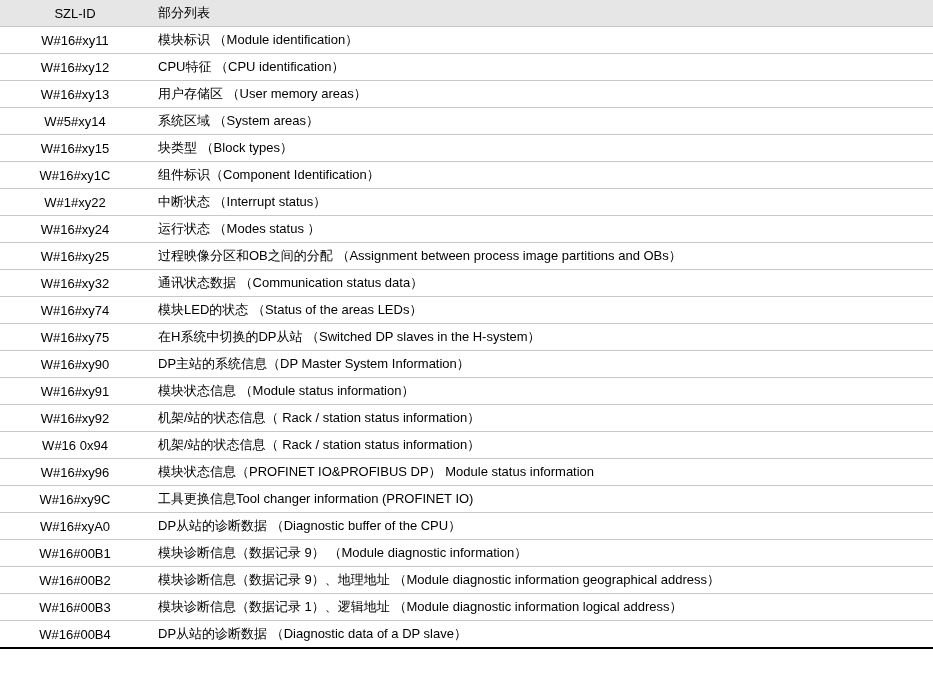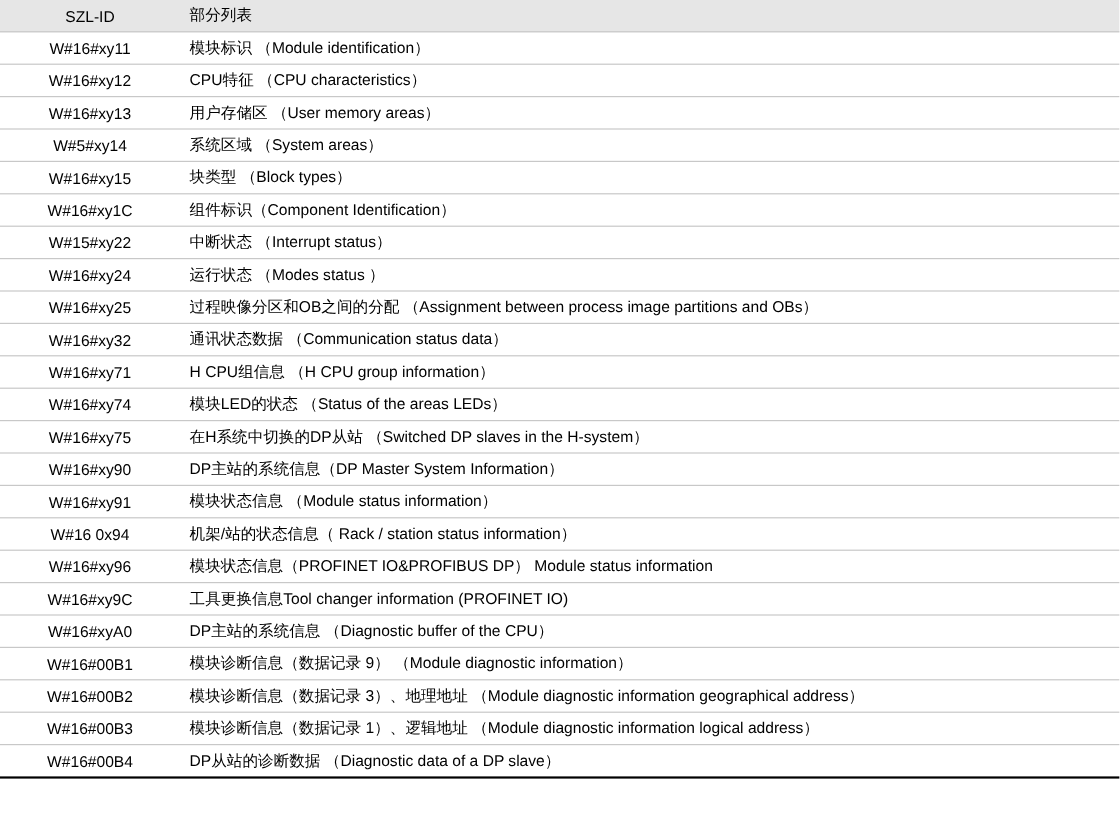--- a/index.html
+++ b/index.html
@@ -53,97 +53,97 @@
       <th>部分列表</th>
     </tr>
   </thead>
   <tbody>
       <tr>
         <td>W#16#xy11</td>
         <td>模块标识 （Module identification）</td>
       </tr>
       <tr>
         <td>W#16#xy12</td>
-        <td>CPU特征 （CPU characteristics）</td>
+        <td>CPU特征 （CPU identification）</td>
       </tr>
       <tr>
         <td>W#16#xy13</td>
         <td>用户存储区 （User memory areas）</td>
       </tr>
       <tr>
         <td>W#5#xy14</td>
         <td>系统区域 （System areas）</td>
       </tr>
       <tr>
         <td>W#16#xy15</td>
         <td>块类型 （Block types）</td>
       </tr>
       <tr>
         <td>W#16#xy1C</td>
         <td>组件标识（Component Identification）</td>
       </tr>
       <tr>
-        <td>W#15#xy22</td>
+        <td>W#1#xy22</td>
         <td>中断状态 （Interrupt status）</td>
       </tr>
       <tr>
         <td>W#16#xy24</td>
         <td>运行状态 （Modes status ）</td>
       </tr>
       <tr>
         <td>W#16#xy25</td>
         <td>过程映像分区和OB之间的分配 （Assignment between process image partitions and OBs）</td>
       </tr>
       <tr>
         <td>W#16#xy32</td>
         <td>通讯状态数据 （Communication status data）</td>
-      </tr>
-      <tr>
-        <td>W#16#xy71</td>
-        <td>H CPU组信息 （H CPU group information）</td>
       </tr>
       <tr>
         <td>W#16#xy74</td>
         <td>模块LED的状态 （Status of the areas LEDs）</td>
       </tr>
       <tr>
         <td>W#16#xy75</td>
         <td>在H系统中切换的DP从站 （Switched DP slaves in the H-system）</td>
       </tr>
       <tr>
         <td>W#16#xy90</td>
         <td>DP主站的系统信息（DP Master System Information）</td>
       </tr>
       <tr>
         <td>W#16#xy91</td>
         <td>模块状态信息 （Module status information）</td>
       </tr>
       <tr>
+        <td>W#16#xy92</td>
+        <td>机架/站的状态信息（ Rack / station status information）</td>
+      </tr>
+      <tr>
         <td>W#16 0x94</td>
         <td>机架/站的状态信息（ Rack / station status information）</td>
       </tr>
       <tr>
         <td>W#16#xy96</td>
         <td>模块状态信息（PROFINET IO&amp;PROFIBUS DP） Module status information</td>
       </tr>
       <tr>
         <td>W#16#xy9C</td>
         <td>工具更换信息Tool changer information (PROFINET IO)</td>
       </tr>
       <tr>
         <td>W#16#xyA0</td>
-        <td>DP主站的系统信息 （Diagnostic buffer of the CPU）</td>
+        <td>DP从站的诊断数据 （Diagnostic buffer of the CPU）</td>
       </tr>
       <tr>
         <td>W#16#00B1</td>
         <td>模块诊断信息（数据记录 9） （Module diagnostic information）</td>
       </tr>
       <tr>
         <td>W#16#00B2</td>
-        <td>模块诊断信息（数据记录 3）、地理地址 （Module diagnostic information geographical address）</td>
+        <td>模块诊断信息（数据记录 9）、地理地址 （Module diagnostic information geographical address）</td>
       </tr>
       <tr>
         <td>W#16#00B3</td>
         <td>模块诊断信息（数据记录 1）、逻辑地址 （Module diagnostic information logical address）</td>
       </tr>
       <tr>
         <td>W#16#00B4</td>
         <td>DP从站的诊断数据 （Diagnostic data of a DP slave）</td>
       </tr>
     </tbody>

